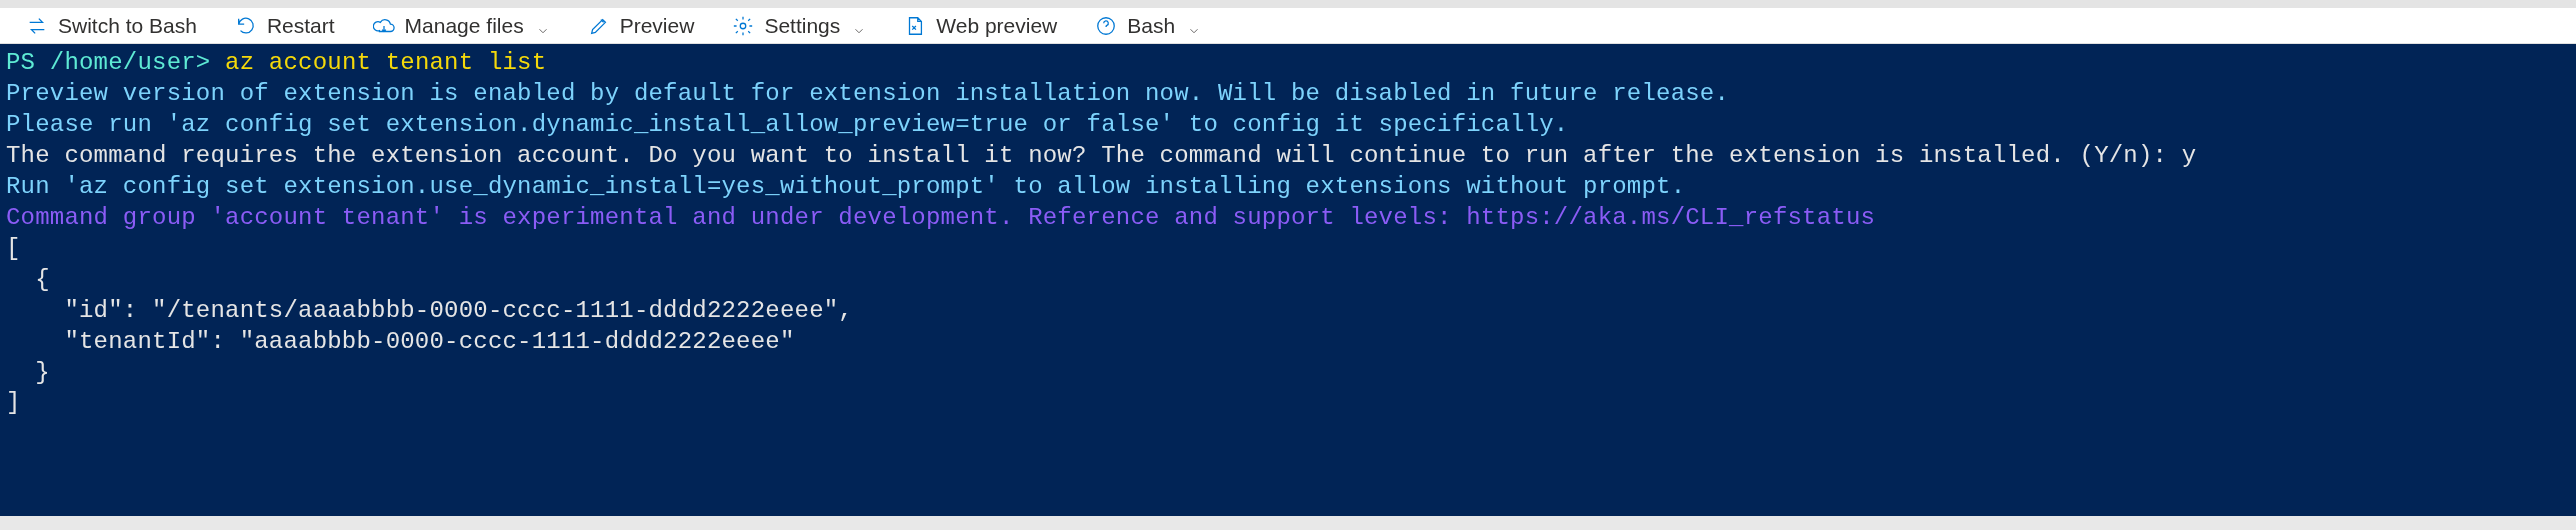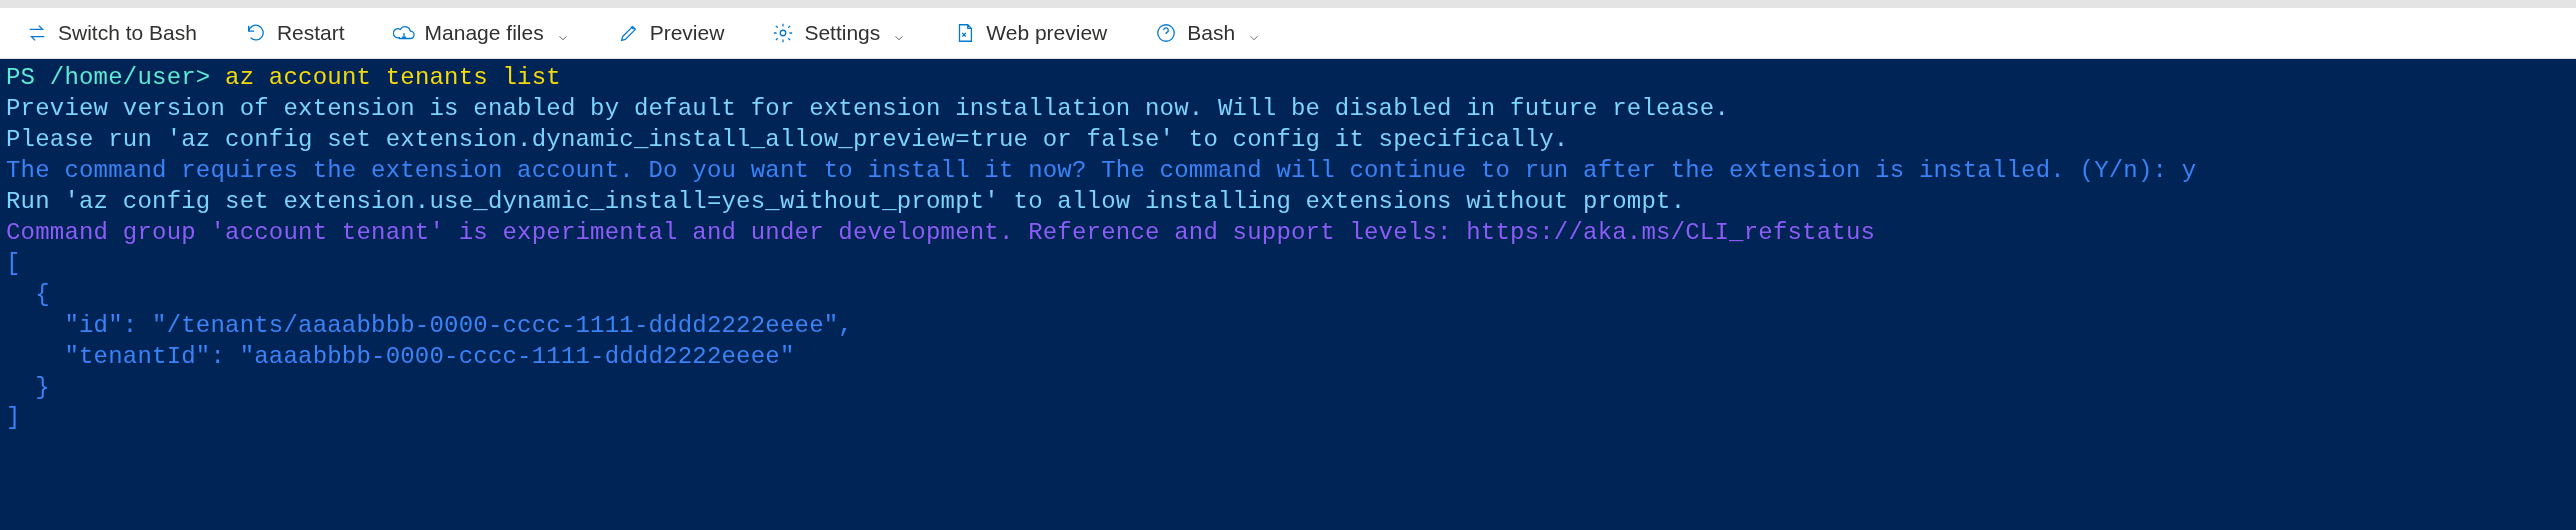--- a/index.html
+++ b/index.html
@@ -6,25 +6,25 @@
     body {
       font-family: "Segoe UI", Tahoma, sans-serif;
       background: #e8e8e8;
       width: 2576px;
       height: 531px;
       overflow: hidden;
     }
     .top-edge { background: #e4e4e4; height: 8px; }
     .toolbar {
       background: #fff;
-      height: 51px;
+      height: 36px;
       display: flex;
       align-items: center;
       padding: 0 8px;
-      gap: 12px;
+      gap: 2px;
       border-bottom: 1px solid #e0e0e0;
       font-size: 21px;
       color: #323130;
     }
     .toolbar-item {
       display:flex;
       align-items:center;
       gap:10px;
       padding: 6px 18px;
       cursor:pointer;
@@ -42,21 +42,21 @@
       font-size: 24px;
       line-height: 1.29;
       padding: 4px 6px 20px 6px;
       height: calc(100% - 59px);
       white-space: pre;
       letter-spacing: 0.2px;
     }
     .c-prompt { color:#5eead4; }
     .c-cmd    { color:#f5d90a; }
     .c-yellow { color:#7dd3fc; }
-    .c-white  { color:#3b82f6; }
+    .c-white  { color:#e5e5e5; }
     .c-cyan   { color:#8b5cf6; }
   </style>
 </head>
 <body>
 
 <div class="top-edge"></div>
 
 <div class="toolbar">
 
   <div class="toolbar-item">
@@ -135,21 +135,21 @@
     <span>Bash</span>
     <span class="chevron">
       <svg viewBox="0 0 24 24">
           <path d="M6 9l6 6 6-6"></path>
         </svg>
     </span>
   </div>
 
 </div>
 
-<div class="terminal"><span class="c-prompt">PS </span><span class="c-prompt">/home/user</span><span class="c-prompt">&gt; </span><span class="c-cmd">az account tenants list</span>
+<div class="terminal"><span class="c-prompt">PS </span><span class="c-prompt">/home/user</span><span class="c-prompt">&gt; </span><span class="c-cmd">az account tenant list</span>
 <span class="c-yellow">Preview version of extension is enabled by default for extension installation now. Will be disabled in future release.</span>
 <span class="c-yellow">Please run 'az config set extension.dynamic_install_allow_preview=true or false' to config it specifically.</span>
 <span class="c-white">The command requires the extension account. Do you want to install it now? The command will continue to run after the extension is installed. (Y/n): y</span>
 <span class="c-yellow">Run 'az config set extension.use_dynamic_install=yes_without_prompt' to allow installing extensions without prompt.</span>
 <span class="c-cyan">Command group 'account tenant' is experimental and under development. Reference and support levels: https://aka.ms/CLI_refstatus</span>
 <span class="c-white">[</span>
 <span class="c-white">  {</span>
 <span class="c-white">    "id": "/tenants/aaaabbbb-0000-cccc-1111-dddd2222eeee",</span>
 <span class="c-white">    "tenantId": "aaaabbbb-0000-cccc-1111-dddd2222eeee"</span>
 <span class="c-white">  }</span>

